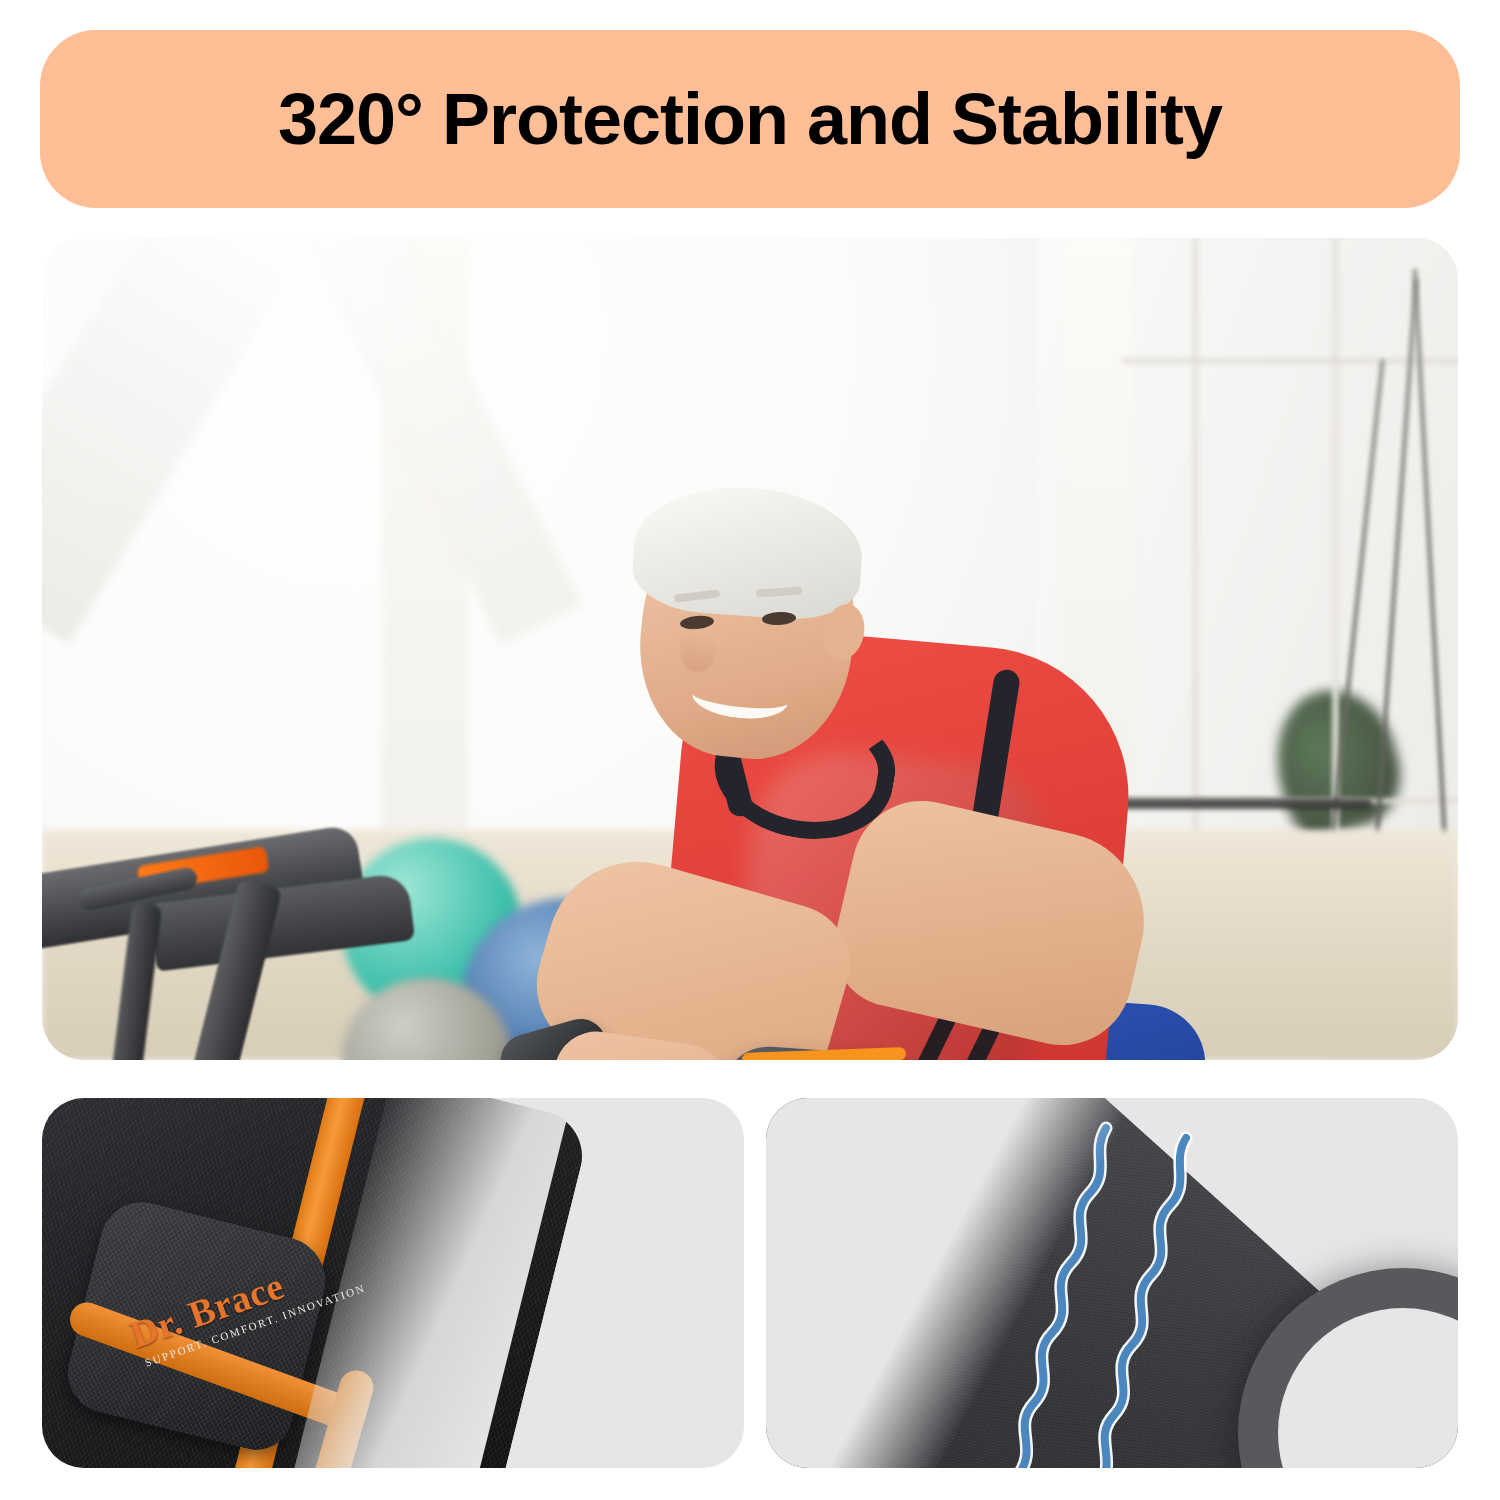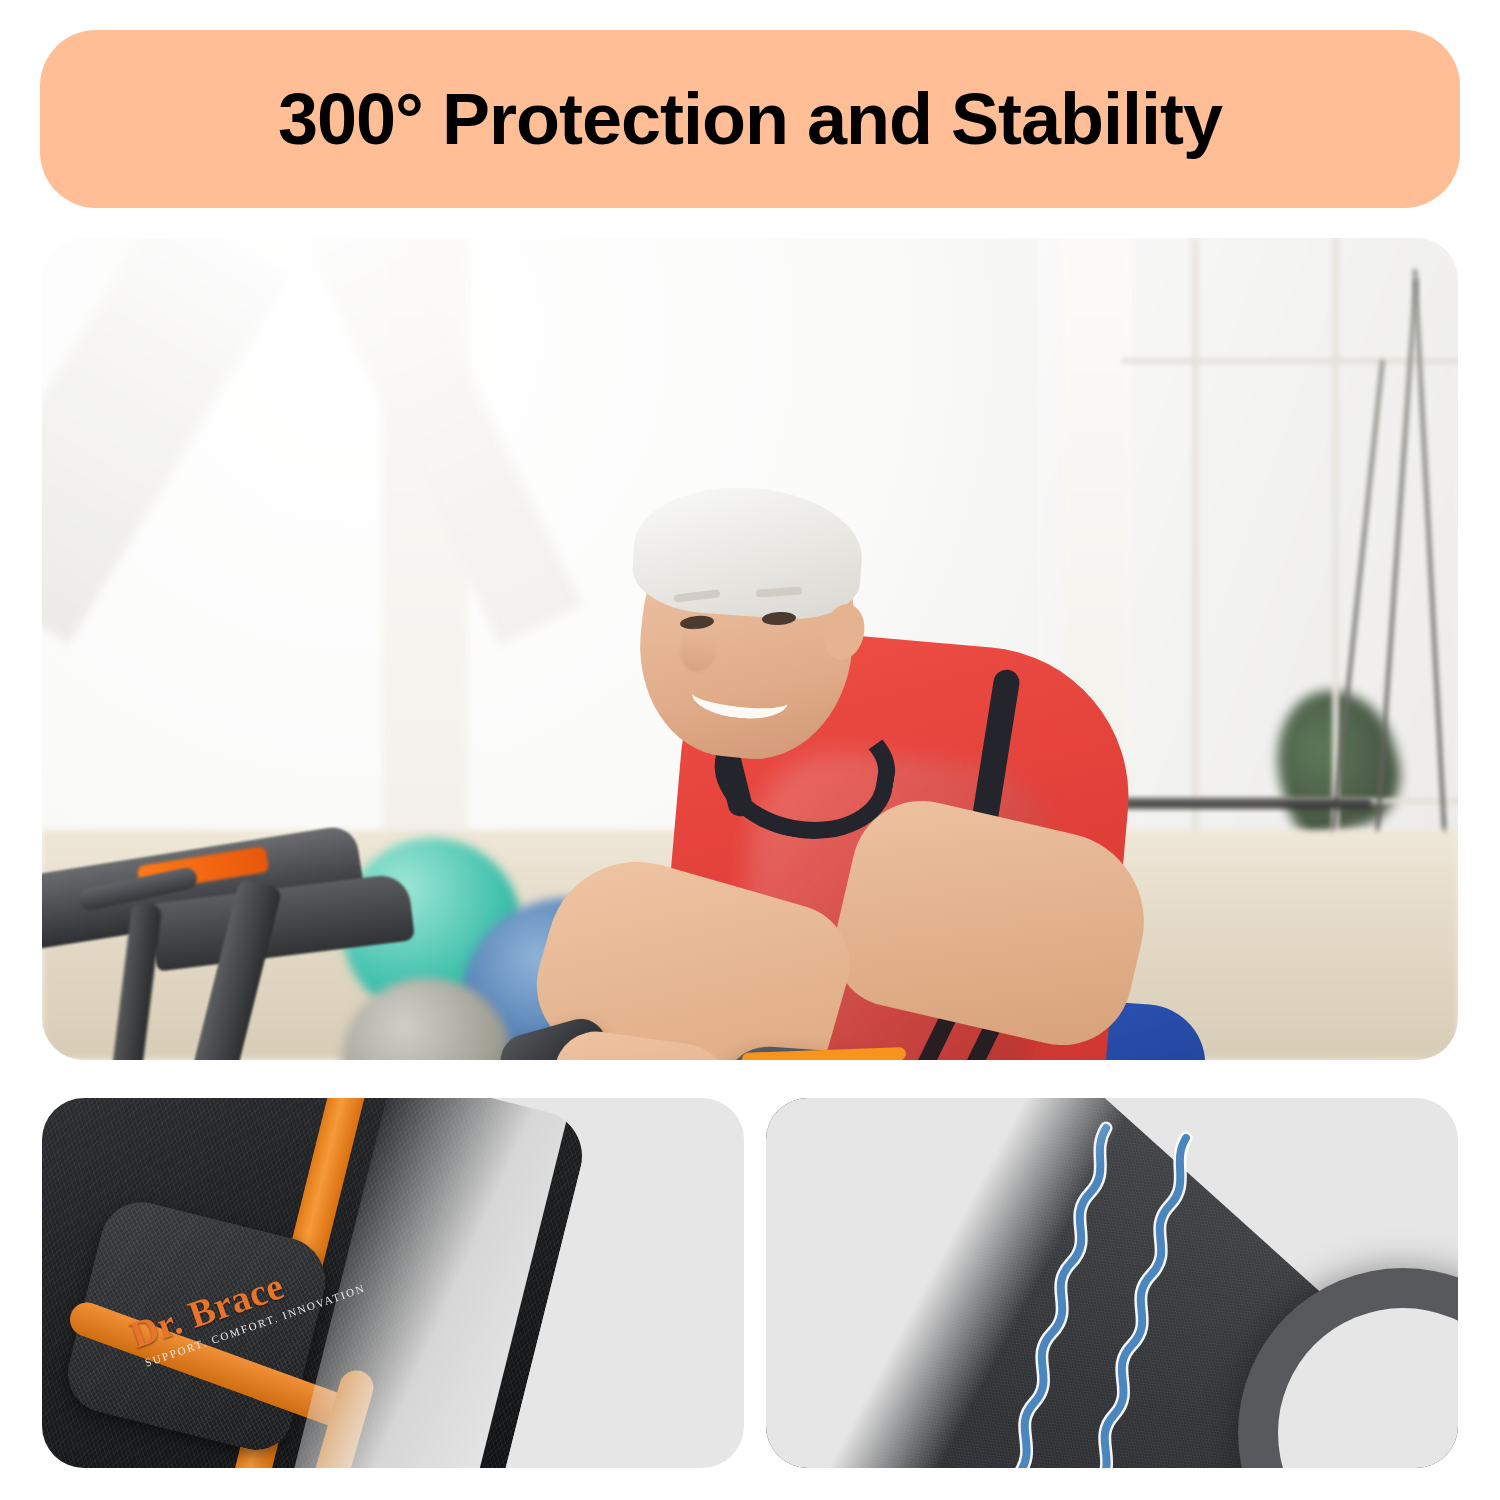--- a/index.html
+++ b/index.html
@@ -334,21 +334,21 @@
     position:absolute; left:0; top:0; width:420px; height:370px;
     background:linear-gradient(118deg, #E6E6E6 0%, #E6E6E6 42%, rgba(230,230,230,0) 60%);
   }
 </style>
 </head>
 <body>
 
 <div class="page">
 
   <div class="banner">
-    <div class="banner-title">300° Protection and Stability</div>
+    <div class="banner-title">320° Protection and Stability</div>
   </div>
 
   <div class="hero">
     <div class="hero-scene">
 
       <div class="bg-wash"></div>
       <div class="mirror-panel"></div>
       <div class="mirror-green"></div>
 
       <div class="wall-col" style="left:340px;"></div>

